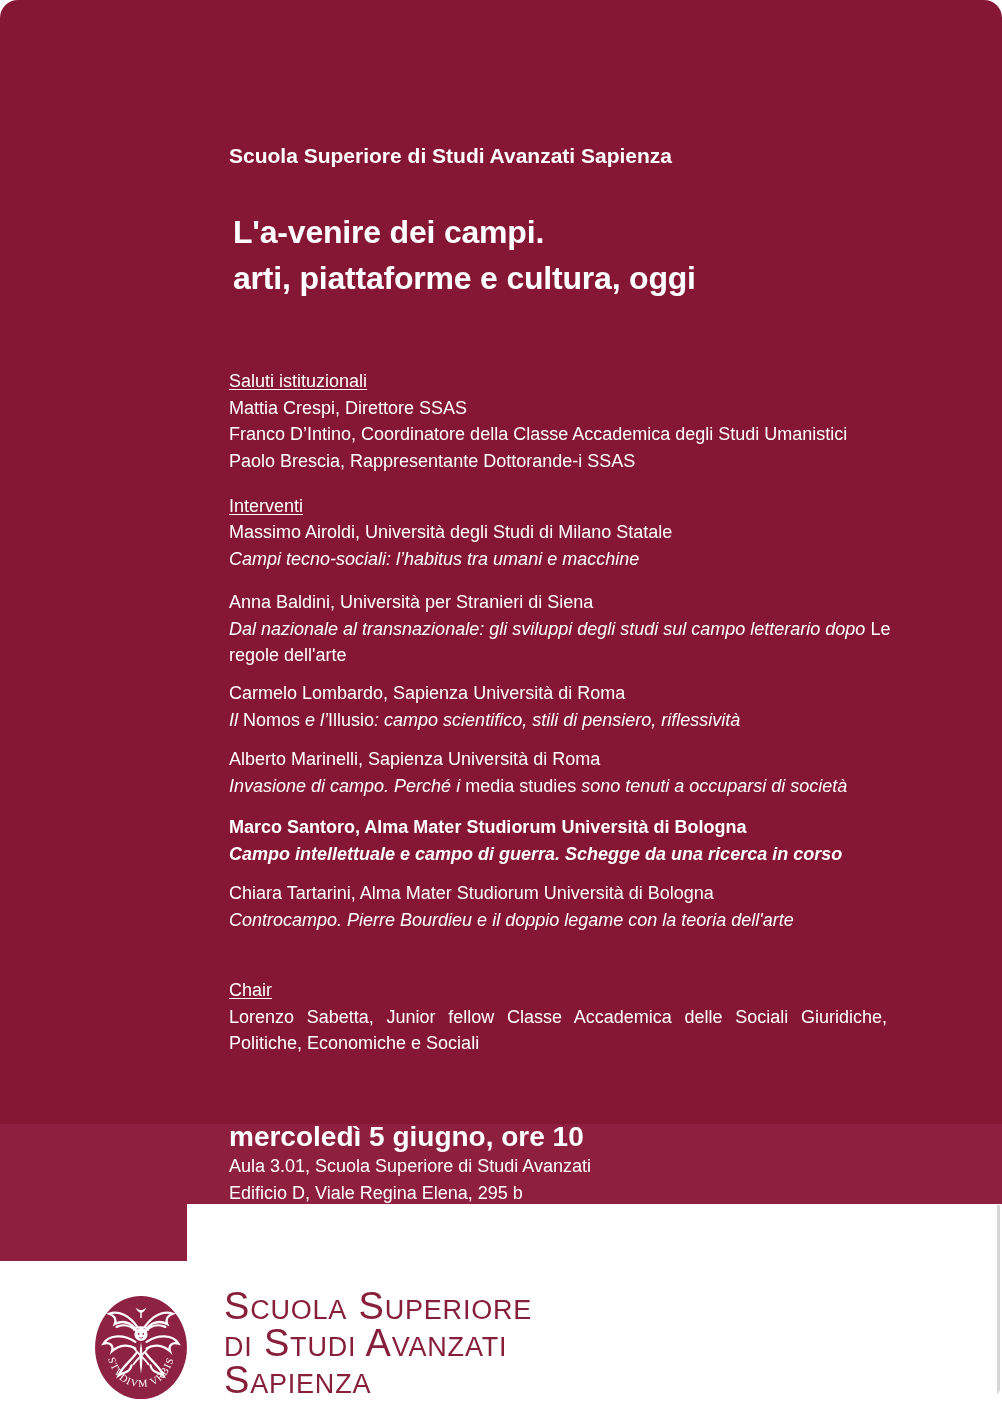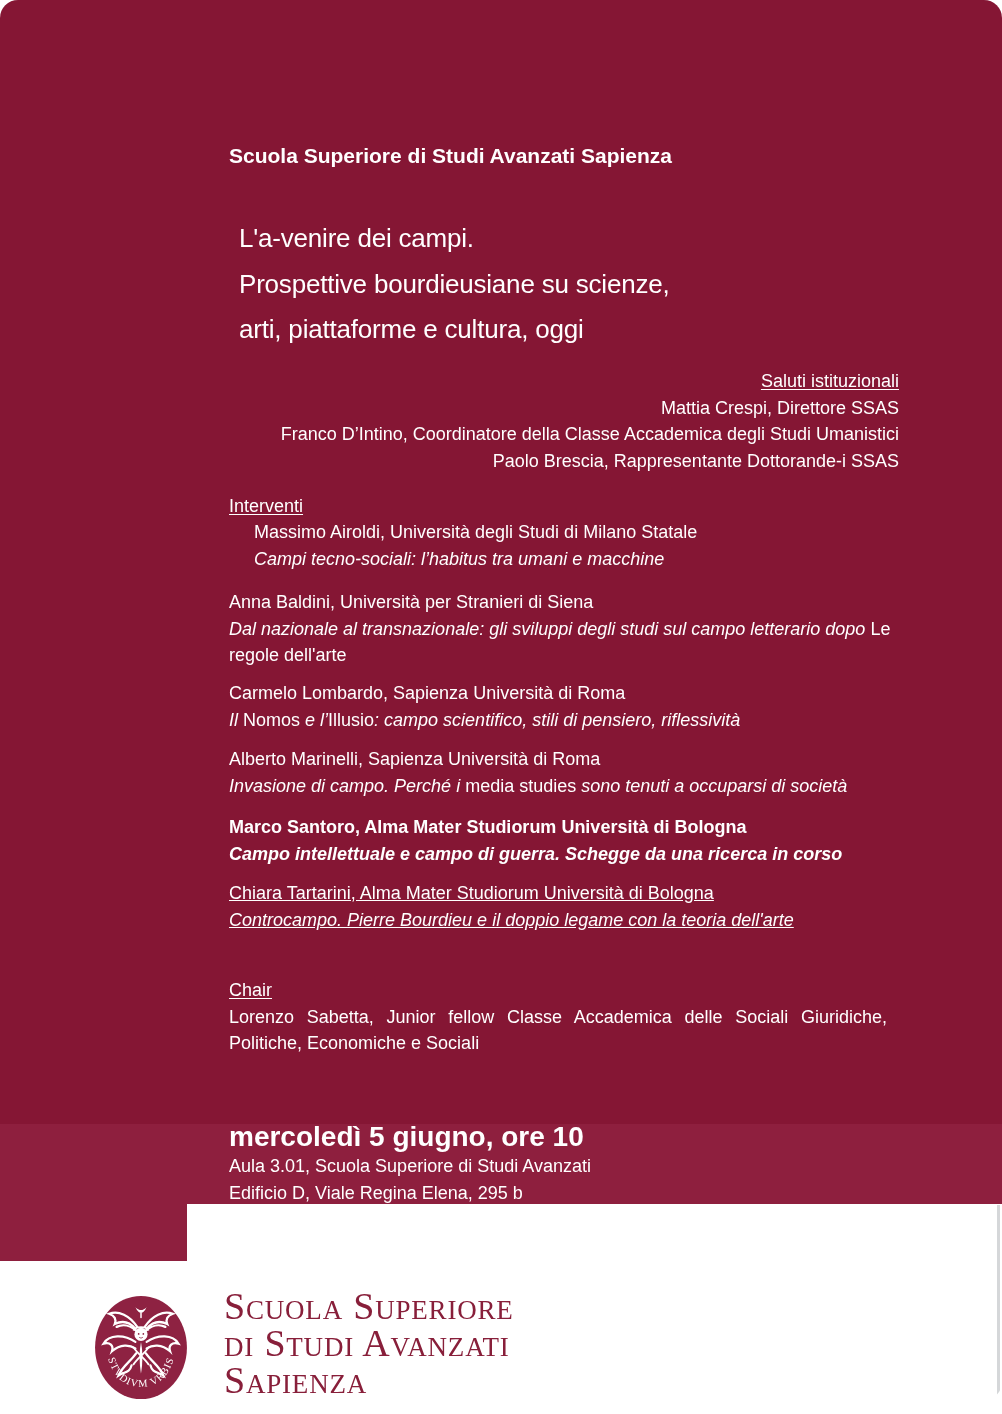--- a/index.html
+++ b/index.html
@@ -8,62 +8,61 @@
   
   .bg-top{position:absolute;left:0;top:0;width:1002px;height:1124px;background:#851634;}
   .bg-band{position:absolute;left:0;top:1124px;width:1002px;height:80px;background:#8e1f3e;}
   .bg-left-tab{position:absolute;left:0;top:1204px;width:187px;height:57px;background:#8e1f3e;}
   .edge-right{position:absolute;left:997px;top:1205px;width:3px;height:209px;background:#d5d7d9;}
   .edge-bottom{position:absolute;left:0;top:1404px;width:1002px;height:3px;background:#ccd0d3;}
   .below-bottom{position:absolute;left:0;top:1407px;width:1002px;height:7px;background:#f6f7f8;}
   
   .block{position:absolute;left:229px;width:670px;color:#ffffff;font-size:18px;line-height:26.5px;}
   .org{top:143px;font-size:21px;font-weight:bold;line-height:26px;}
-  .title{top:206px;margin:10px;font-size:26px;font-weight:normal;line-height:45.5px;letter-spacing:-0.2px;}
+  .title{top:206px;margin:4px;font-size:32px;font-weight:bold;line-height:45.5px;letter-spacing:-0.2px;}
   .tline{display:block;}
   .label{text-decoration:underline;text-underline-offset:2px;}
   .line{display:block;}
   .talk .it,.talk{font-style:italic;}
   .up{font-style:normal;}
   .just{text-align:justify;width:658px;}
   .when{font-size:28px;font-weight:bold;line-height:33px;}
-  .pos-saluti{top:368px;text-align:right;}
+  .pos-saluti{top:368px;}
   .pos-interventi{top:493px;}
-  .pos-sp0{top:519px;margin-left:25px;}
+  .pos-sp0{top:519px;}
   .pos-sp1{top:589px;}
   .pos-sp2{top:680px;}
   .pos-sp3{top:746px;}
   .pos-sp4{top:814px;font-weight:bold;}
-  .pos-sp5{top:880px;text-decoration:underline;}
+  .pos-sp5{top:880px;}
   .pos-chair{top:977px;}
   .pos-date{top:1120px;}
   
   .footer-logo{position:absolute;left:94px;top:1295px;width:94px;height:105px;}
   .wordmark{position:absolute;left:224px;top:1288px;color:#881f3a;
-            font-family:Liberation Serif, serif;font-variant:small-caps;
+            font-family:Liberation Sans, sans-serif;font-variant:small-caps;
             font-size:38px;line-height:37px;letter-spacing:0.8px;}
   .wline{display:block;white-space:nowrap;}
 </style>
 </head>
 <body>
 
 <div class="stage">
 
   <div class="bg-top"></div>
   <div class="bg-band"></div>
   <div class="bg-left-tab"></div>
   <div class="edge-right"></div>
   <div class="edge-bottom"></div>
   <div class="below-bottom"></div>
 
   <div class="block org">Scuola Superiore di Studi Avanzati Sapienza</div>
 
   <h1 class="block title">
     <span class="tline">L'a-venire dei campi.</span>
-    <span class="tline">Prospettive bourdieusiane su scienze,</span>
     <span class="tline">arti, piattaforme e cultura, oggi</span>
   </h1>
 
   <div class="block pos-saluti">
     <div class="line"><span class="label">Saluti istituzionali</span></div>
     <div class="line">Mattia Crespi, Direttore SSAS</div>
     <div class="line">Franco D’Intino, Coordinatore della Classe Accademica degli Studi Umanistici</div>
     <div class="line">Paolo Brescia, Rappresentante Dottorande-i SSAS</div>
   </div>
 

